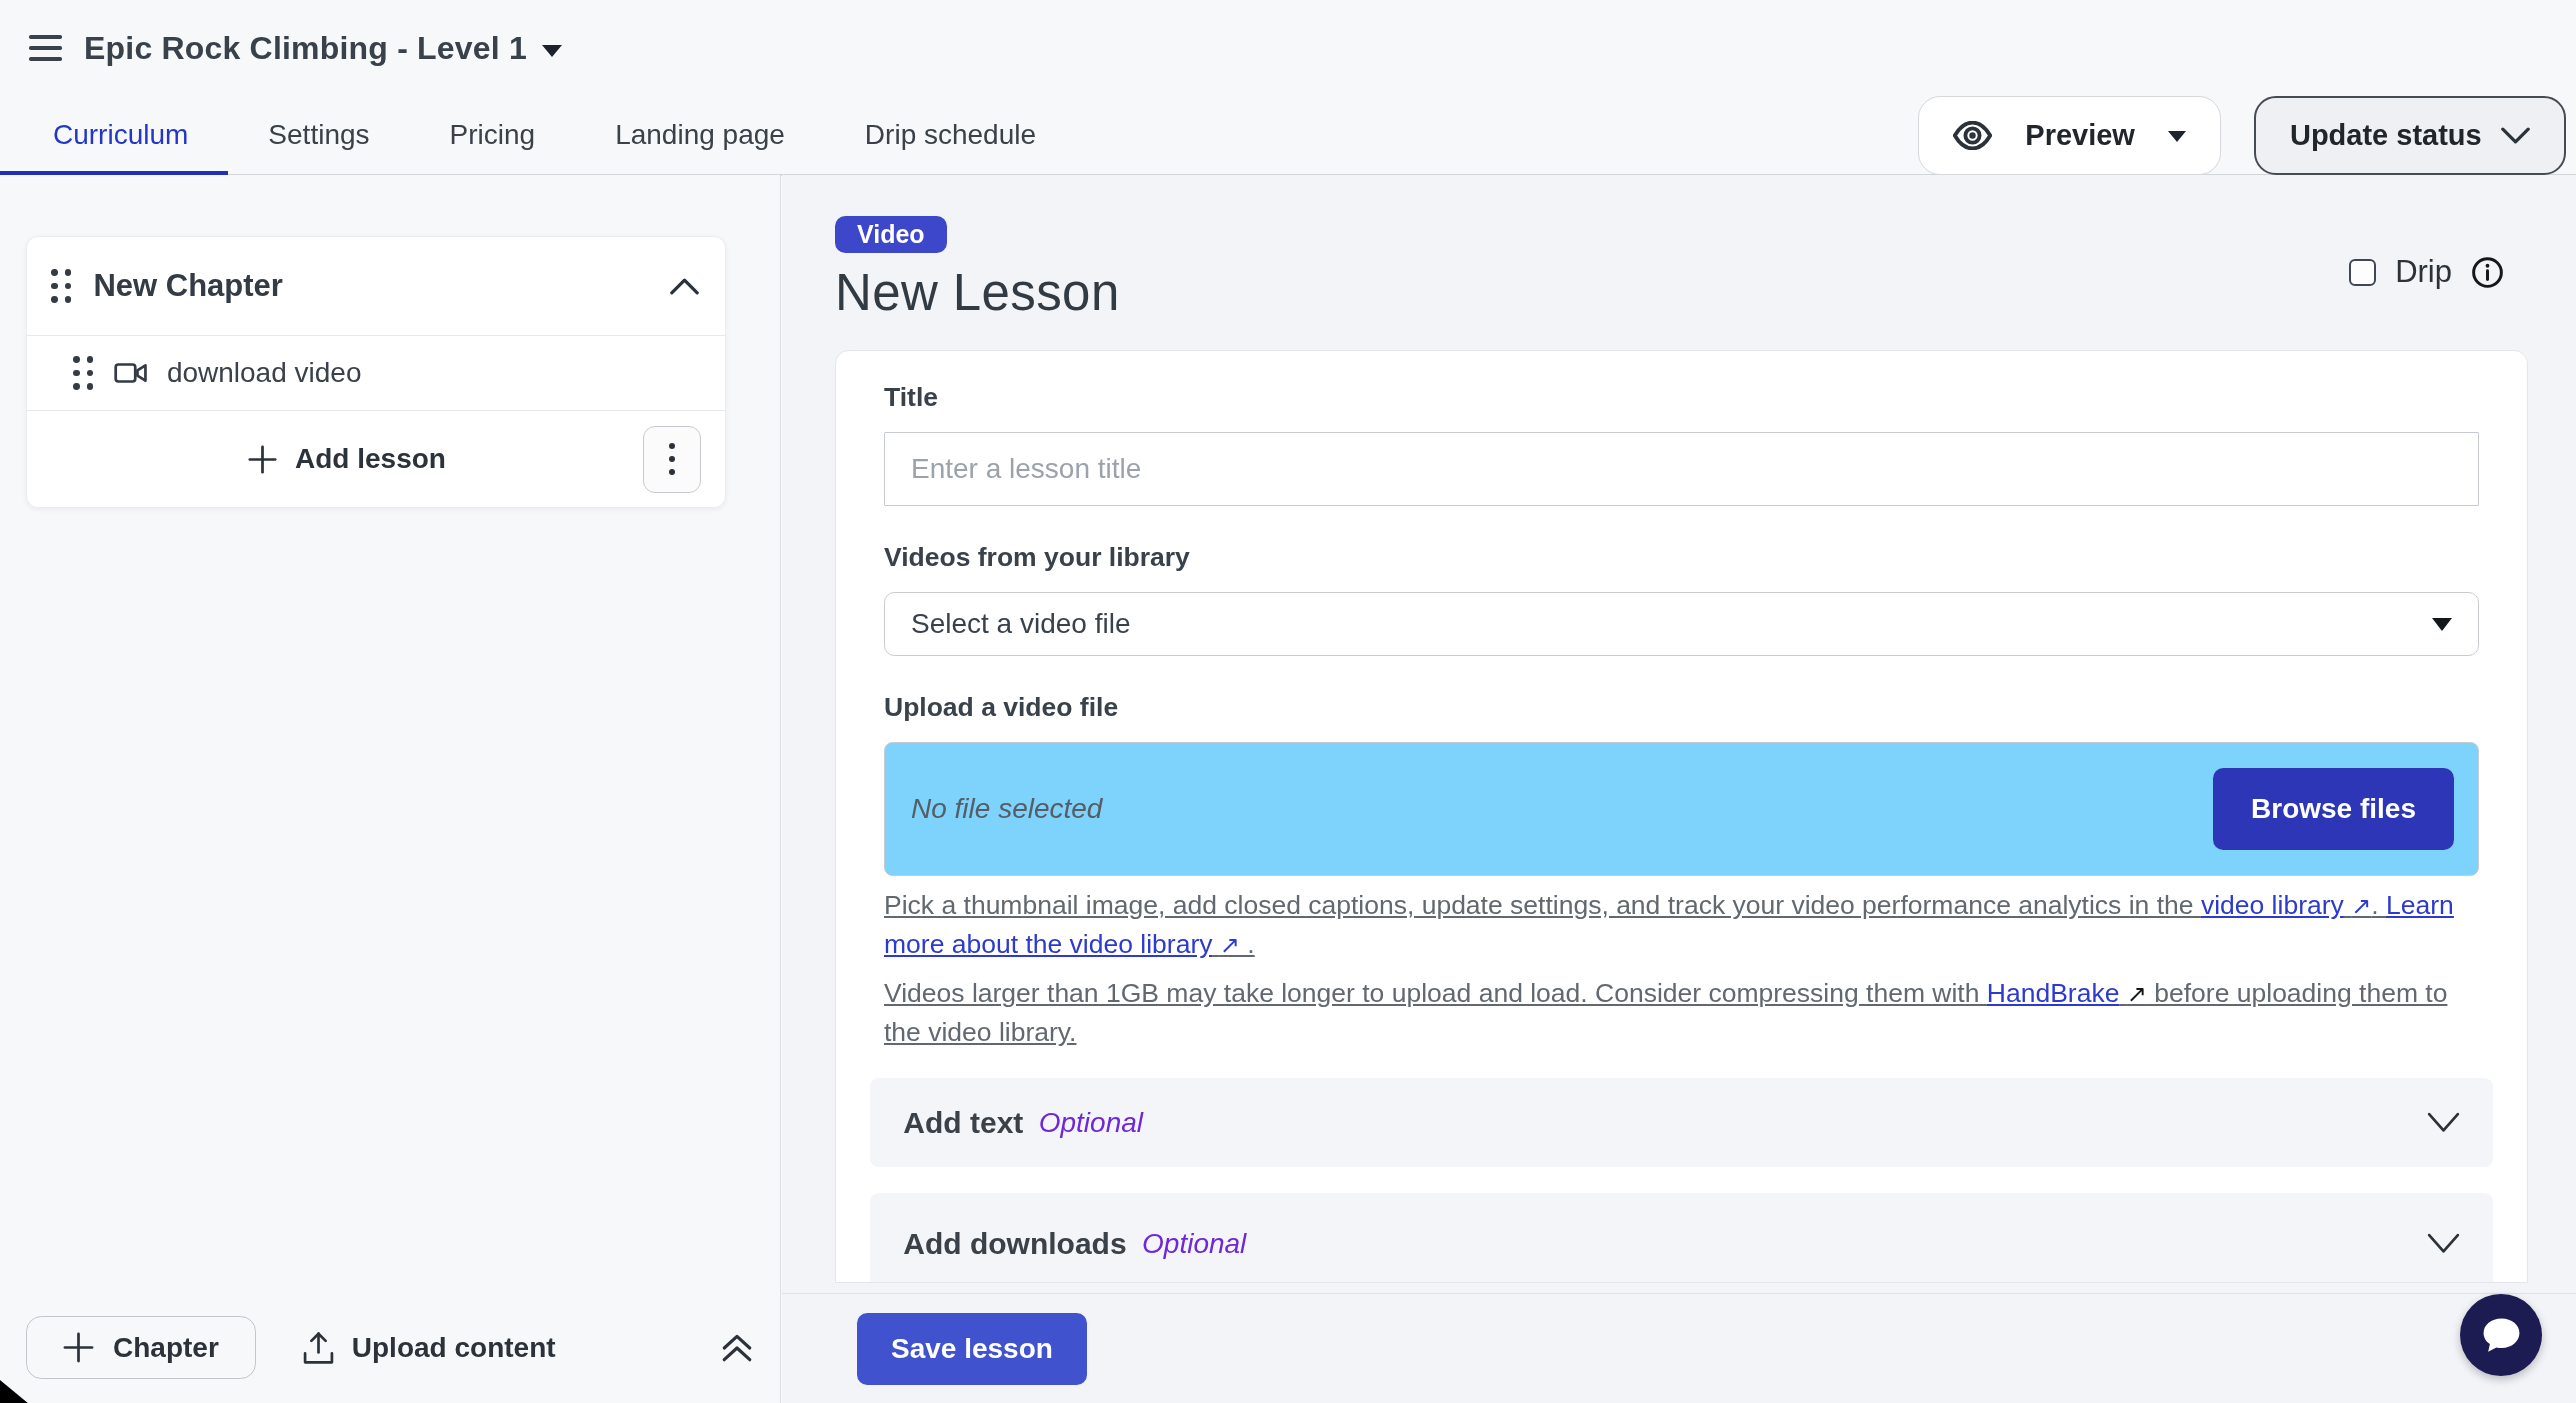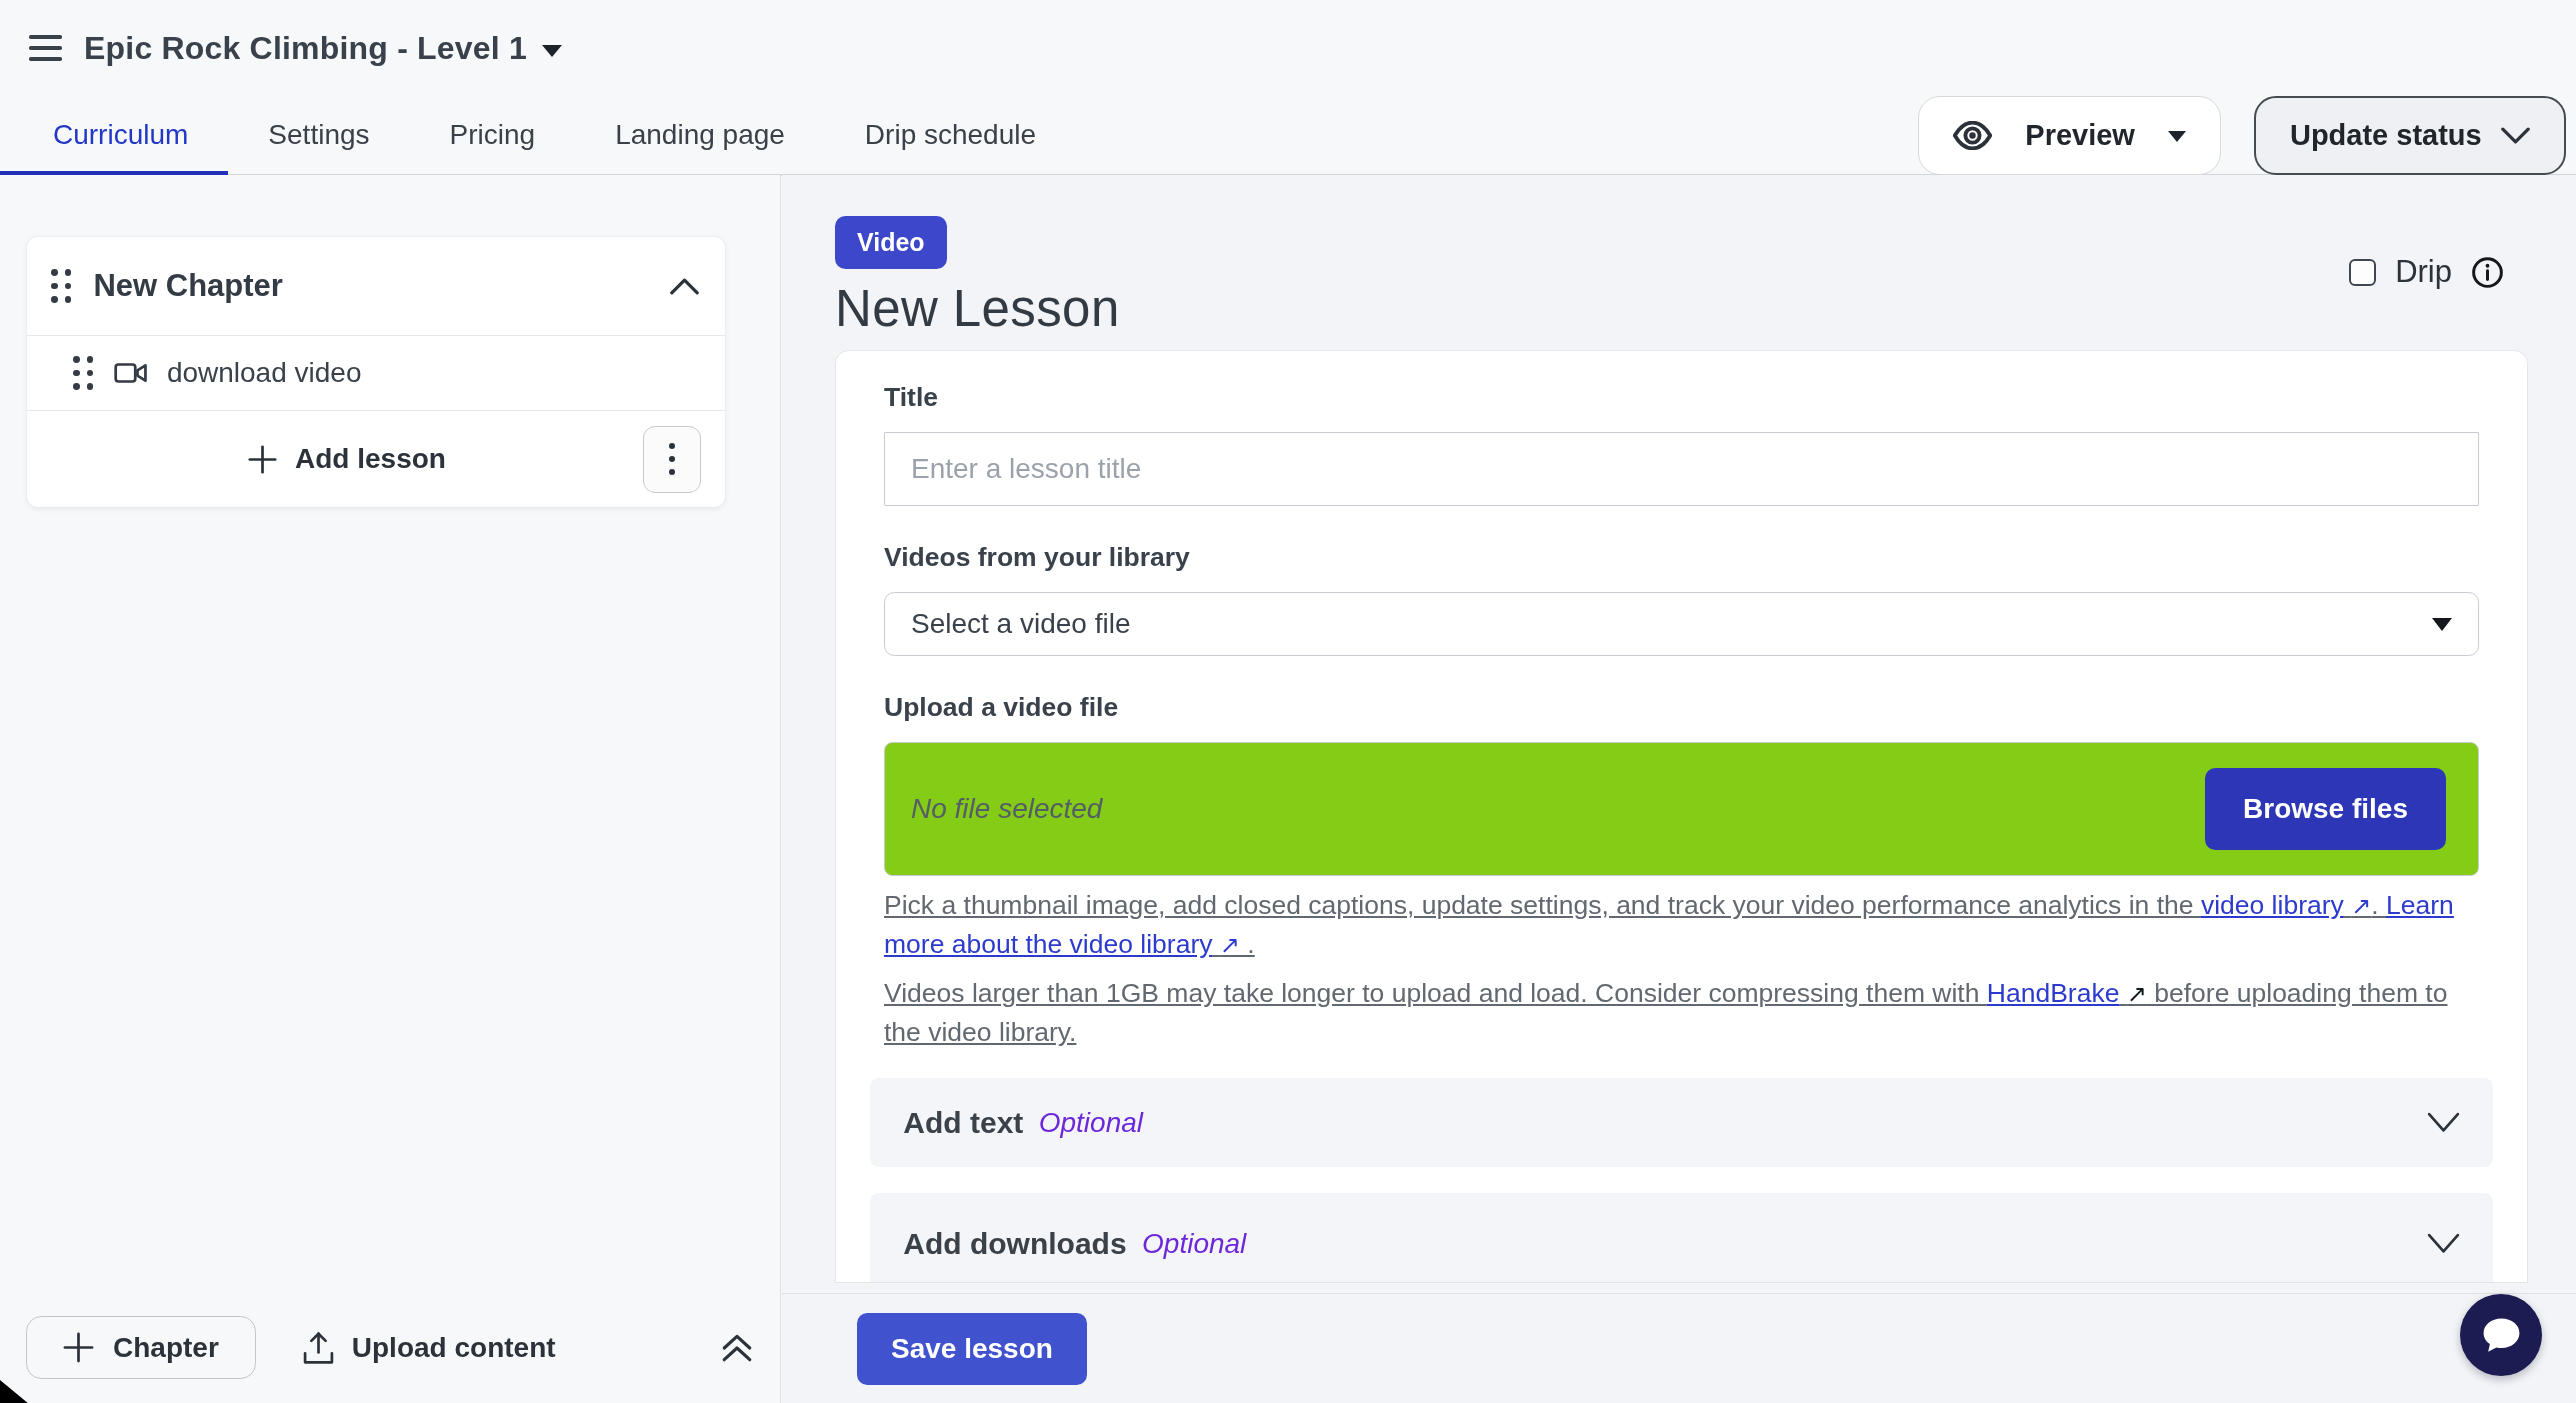--- a/index.html
+++ b/index.html
@@ -73,21 +73,21 @@
   .btn-upload{ display:flex; align-items:center; gap:17px; font-size:28px; font-weight:600; color:#2b323a; cursor:pointer; background:none; border:none;}
   .collapse-btn{ margin-left:auto; cursor:pointer; display:flex; align-items:center;}
 
   .main{
     position:absolute; left:782px; top:175px; width:1794px; height:1228px;
     background:var(--main-bg,#f3f4f7);
   }
   .lesson-header{ position:absolute; left:53px; top:41px; right:48px; }
   .type-badge{
     display:inline-block; background:var(--badge-bg,#3d47c9); color:#fff;
-    font-size:25px; font-weight:600; padding:12px 22px; border-radius:10.3px;
+    font-size:25px; font-weight:600; padding:4px 22px; border-radius:10.3px;
   }
   .lesson-title-h1{ font-size:51px; font-weight:500; color:#323a44; margin-top:10.3px; letter-spacing:0.4px;}
   .draft-wrap{ position:absolute; right:72px; top:79px; display:flex; align-items:center; gap:19px;}
   .checkbox{ width:27px; height:27px; border:2.6px solid #3f4752; border-radius:6px; background:#fdfdfe; cursor:pointer;}
   .draft-label{ font-size:31px; color:#2b323a;}
   .form-card{
     position:absolute; left:53px; top:175px; width:1693px; height:933px;
     background:#ffffff; border:0.9px solid #e4e5e9; border-radius:13.7px 13.7px 0 0; overflow:hidden;
   }
   .form-inner{ padding:31px 48px 0 48px; }
@@ -97,22 +97,22 @@
     font-size:28px; color:#39414b; padding:0 26px; outline:none;
     font-family:"Liberation Sans","DejaVu Sans",sans-serif;
   }
   .text-input::placeholder{ color:#9ba2ab; }
   .select-box{
     width:100%; height:64px; border:1.7px solid #c7cad0; border-radius:10.3px; background:#fff;
     display:flex; align-items:center; padding:0 26px; font-size:28px; color:#39414b; cursor:pointer;
   }
   .select-caret{ margin-left:auto; width:0; height:0; border-left:10.3px solid transparent; border-right:10.3px solid transparent; border-top:13px solid #14181d;}
   .upload-box{
-    width:100%; height:134px; border:1.7px solid #c7cad0; border-radius:8.6px; background:#84cc16;
-    display:flex; align-items:center; padding:0 32px 0 26px;
+    width:100%; height:134px; border:1.7px solid #c7cad0; border-radius:8.6px; background:#7dd3fc;
+    display:flex; align-items:center; padding:0 24px 0 26px;
   }
   .no-file{ font-size:28px; font-style:italic; color:#555d66;}
   .btn-browse{
     margin-left:auto; height:82px; padding:0 38px; background:var(--browse-bg,#2c36b6); color:#fff;
     border:none; border-radius:10.3px; font-size:28px; font-weight:700; cursor:pointer;
     font-family:"Liberation Sans","DejaVu Sans",sans-serif;
   }
   .help-p{ font-size:26.5px; color:#61686f; line-height:39px; margin-top:10px; max-width:1609px;text-decoration:underline;}
   .help-p a{ color:var(--link,#2c3bcd); text-decoration:underline; cursor:pointer;}
   .ext-arrow{ color:var(--link,#2c3bcd); font-size:24px; }

